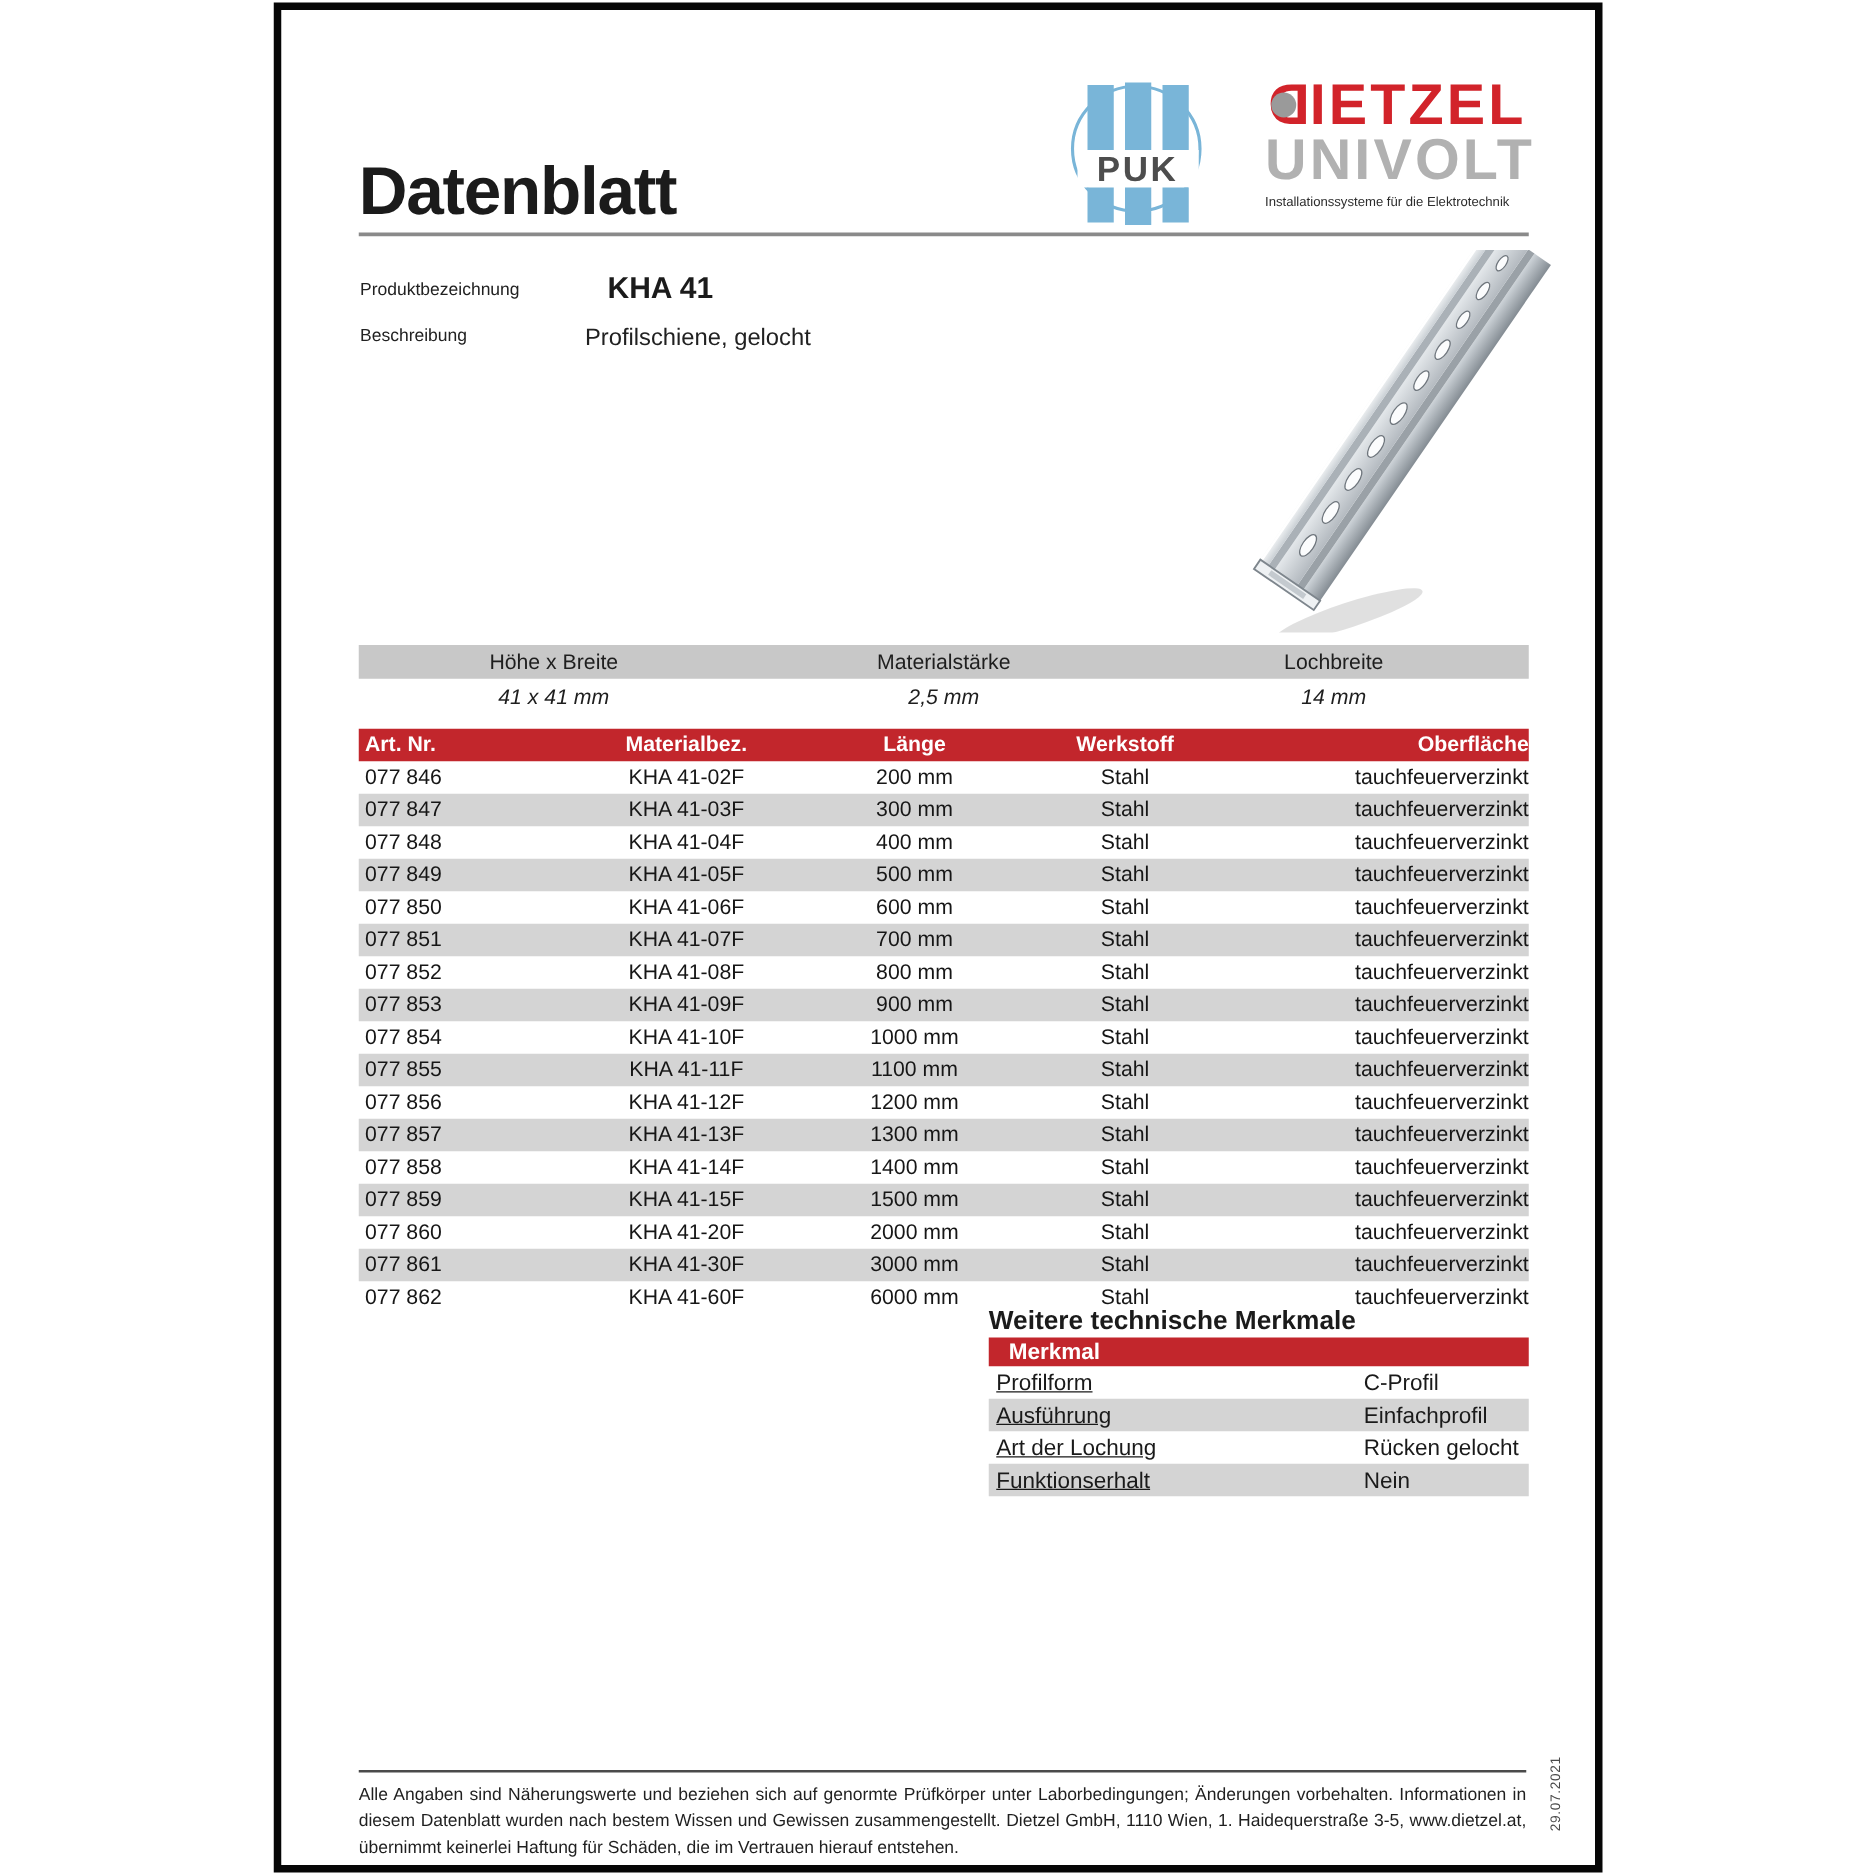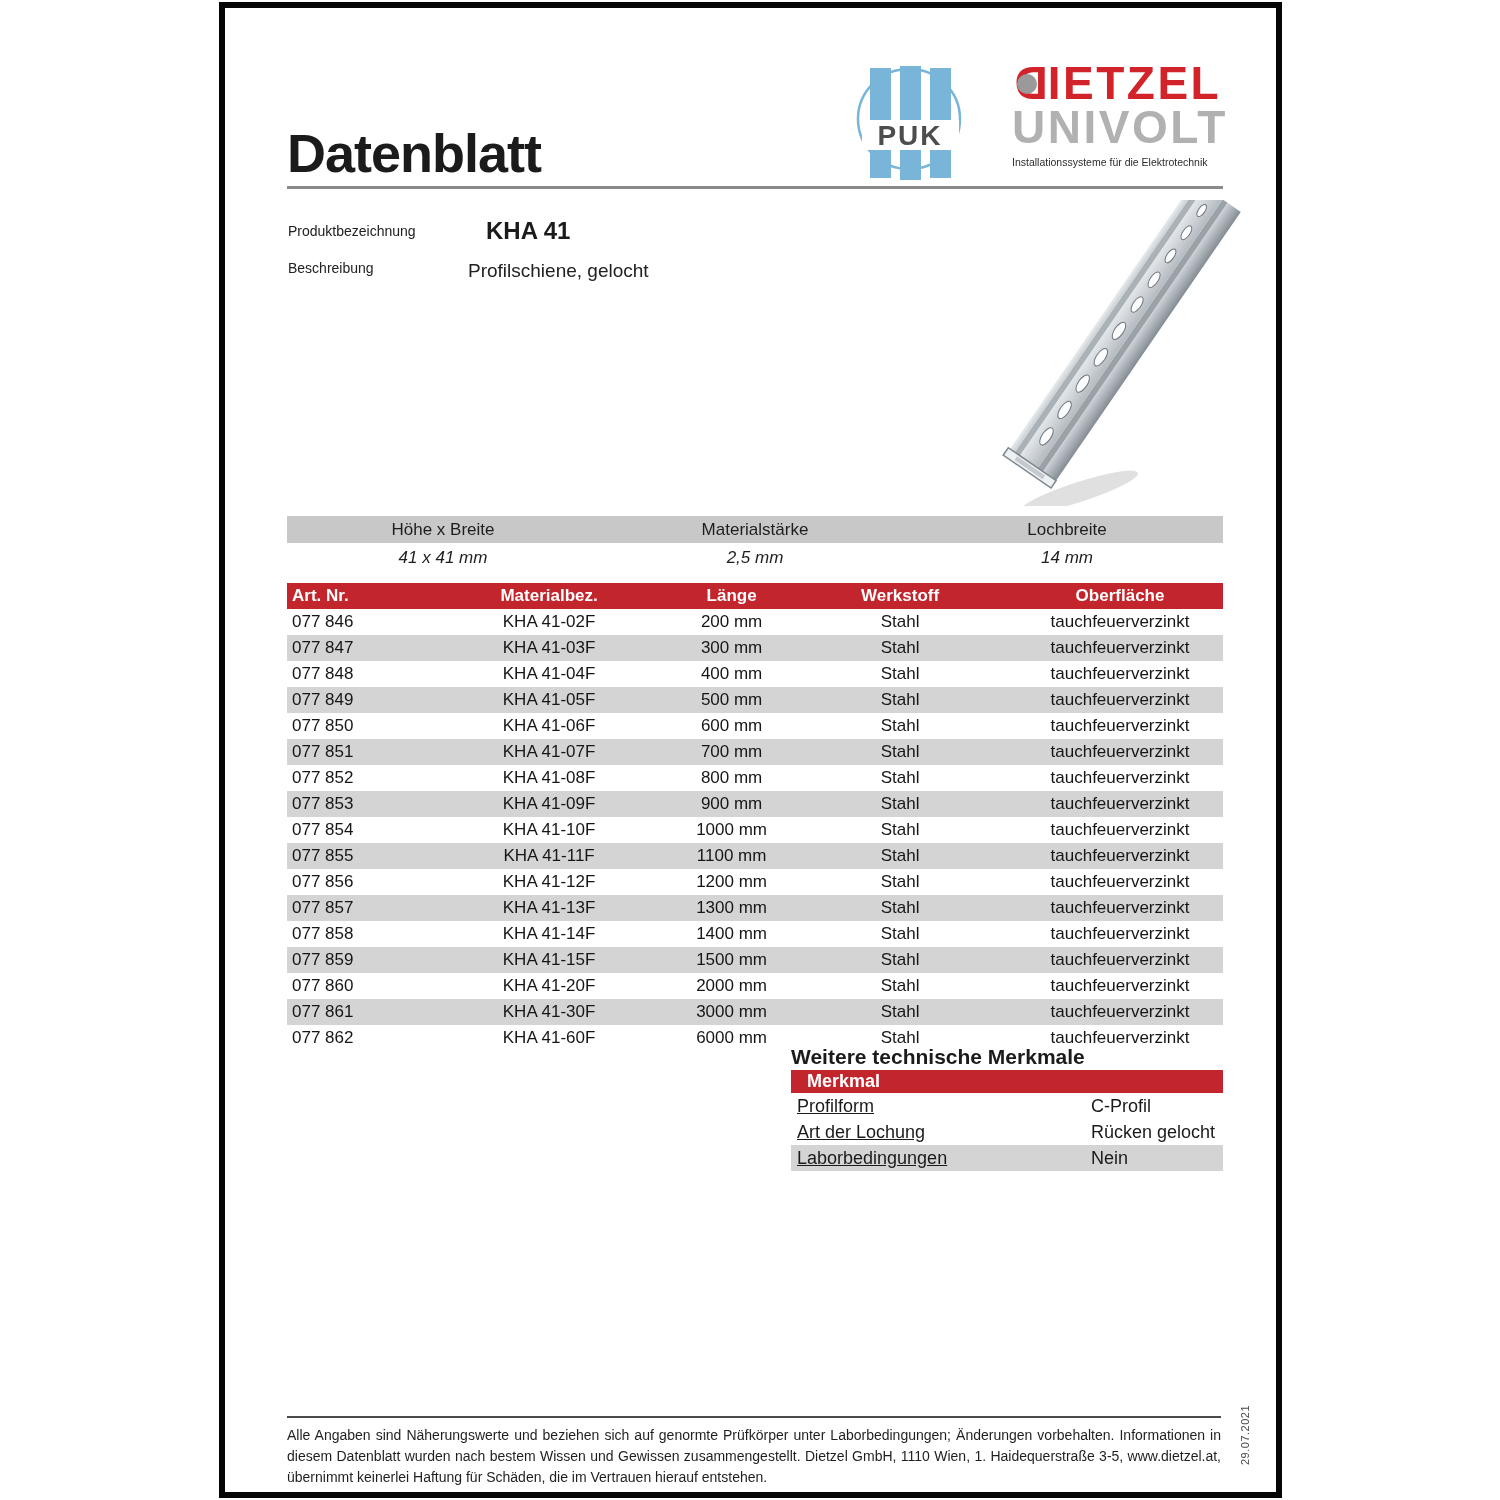--- a/index.html
+++ b/index.html
@@ -46,21 +46,21 @@
   
   .table{left:62px;top:575px;width:936px;}
   .thead{display:flex;height:26px;background:var(--accent-red);color:#fff;font-weight:bold;}
   .trow{display:flex;height:26px;color:#161616;}
   .trow.alt{background:var(--row-gray);}
   .thead > div,.trow > div{font-size:17px;line-height:26px;}
   .c0{width:14%;text-align:left;padding-left:5px;box-sizing:border-box;}
   .c1{width:28%;text-align:center;}
   .c2{width:11%;text-align:center;}
   .c3{width:25%;text-align:center;}
-  .c4{width:22%;text-align:center;}
+  .c4{width:22%;text-align:right;}
 
   
   .merk-title{left:566px;top:1037px;font-size:21px;font-weight:bold;color:#1b1b1b;line-height:1.1;}
   .merk-table{left:566px;top:1062px;width:432px;}
   .mhead{height:23px;background:var(--accent-red);color:#fff;font-weight:bold;font-size:18px;
          line-height:23px;padding-left:16px;box-sizing:border-box;}
   .mrow{display:flex;height:26px;font-size:18px;color:#1a1a1a;line-height:26px;}
   .mrow.alt{background:var(--row-gray);}
   .mc0{width:300px;padding-left:6px;box-sizing:border-box;text-decoration:underline;}
   .mc1{flex:1;}
@@ -293,26 +293,30 @@
     </div>
 
     <div class="abs merk-title">Weitere technische Merkmale</div>
     <div class="abs merk-table">
       <div class="mhead">Merkmal</div>
       <div>
           <div class="mrow">
             <div class="mc0">Profilform</div>
             <div class="mc1">C-Profil</div>
           </div>
+          <div class="mrow alt">
+            <div class="mc0">Ausführung</div>
+            <div class="mc1">Einfachprofil</div>
+          </div>
           <div class="mrow">
             <div class="mc0">Art der Lochung</div>
             <div class="mc1">Rücken gelocht</div>
           </div>
           <div class="mrow alt">
-            <div class="mc0">Laborbedingungen</div>
+            <div class="mc0">Funktionserhalt</div>
             <div class="mc1">Nein</div>
           </div>
         </div>
     </div>
 
     <div class="abs footer-rule"></div>
     <div class="abs footer-text">Alle Angaben sind Näherungswerte und beziehen sich auf genormte Prüfkörper unter Laborbedingungen; Änderungen vorbehalten. Informationen in diesem Datenblatt wurden nach bestem Wissen und Gewissen zusammengestellt. Dietzel GmbH, 1110 Wien, 1. Haidequerstraße 3-5, www.dietzel.at, übernimmt keinerlei Haftung für Schäden, die im Vertrauen hierauf entstehen.</div>
     <div class="abs date-stamp">29.07.2021</div>
 
   </div>

